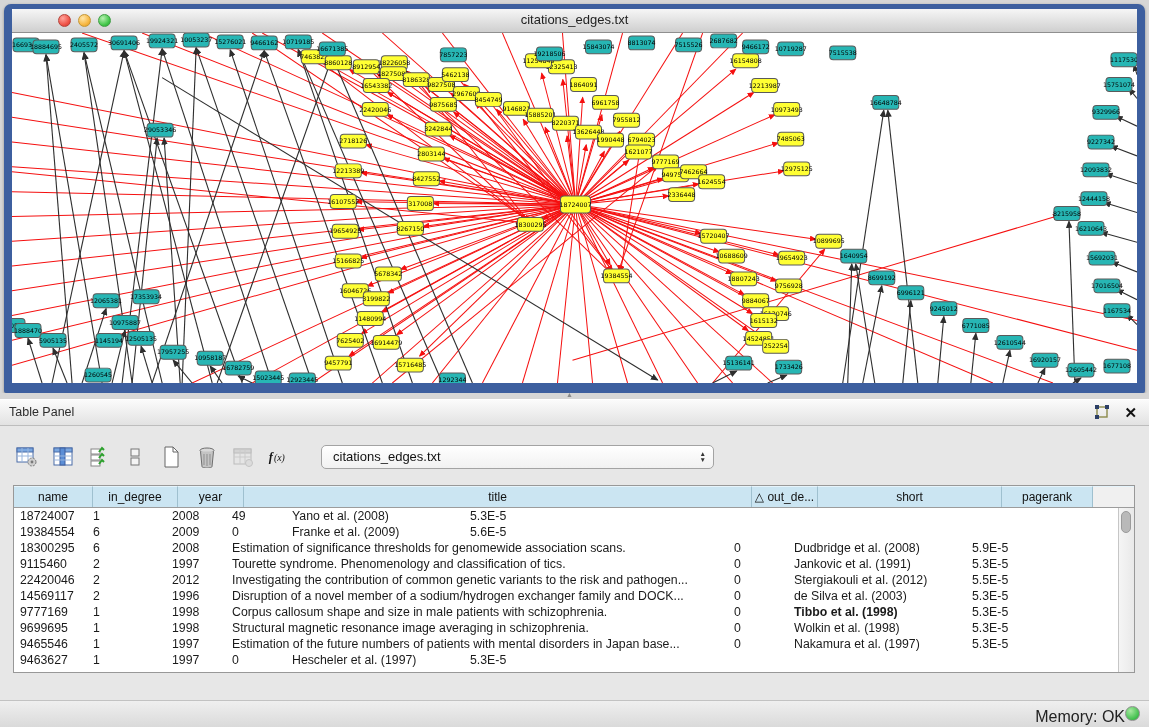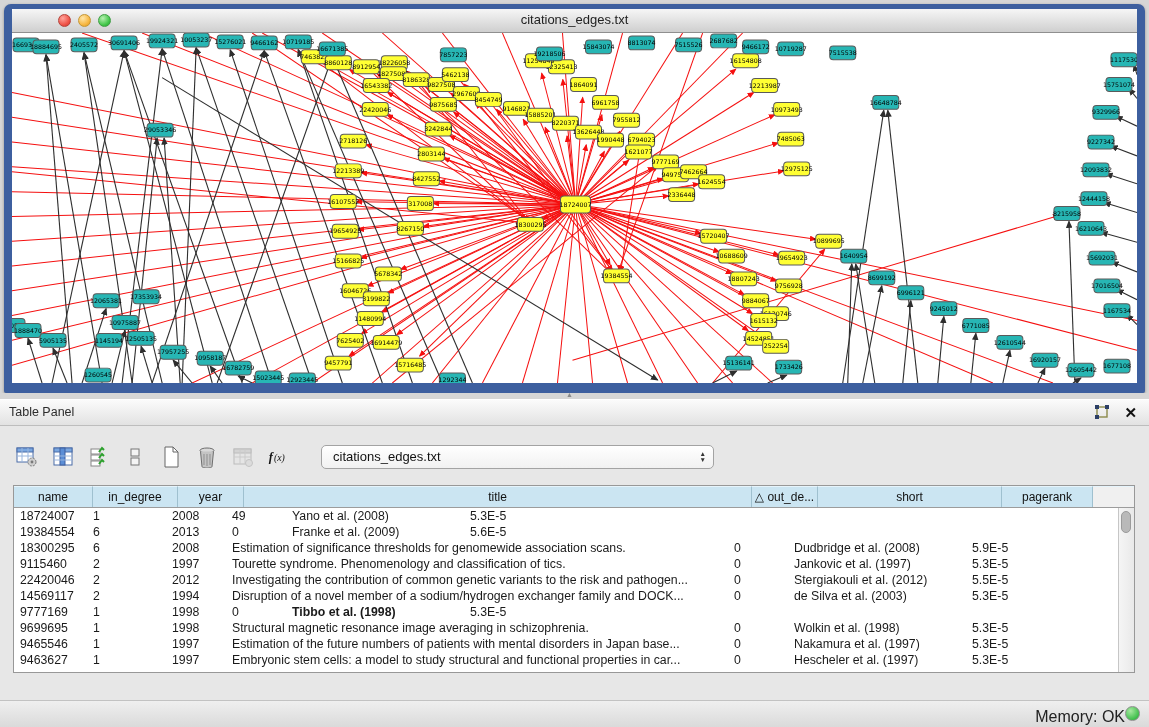--- a/index.html
+++ b/index.html
@@ -914,65 +914,66 @@
           <div class="td" style="width: 73px;">18724007</div>
           <div class="td" style="width: 79px;">1</div>
           <div class="td" style="width: 60px;">2008</div>
           <div class="td" style="width: 60px;">49</div>
           <div class="td" style="width: 178px;">Yano et al. (2008)</div>
           <div class="td" style="width: 85px;">5.3E-5</div>
         </div>
         <div class="trow">
           <div class="td" style="width: 73px;">19384554</div>
           <div class="td" style="width: 79px;">6</div>
-          <div class="td" style="width: 60px;">2013</div>
+          <div class="td" style="width: 60px;">2009</div>
           <div class="td" style="width: 60px;">0</div>
           <div class="td" style="width: 178px;">Franke et al. (2009)</div>
           <div class="td" style="width: 85px;">5.6E-5</div>
         </div>
         <div class="trow">
           <div class="td" style="width: 73px;">18300295</div>
           <div class="td" style="width: 79px;">6</div>
           <div class="td" style="width: 60px;">2008</div>
           <div class="td" style="width: 502px;">Estimation of significance thresholds for genomewide association scans.</div>
           <div class="td" style="width: 60px;">0</div>
           <div class="td" style="width: 178px;">Dudbridge et al. (2008)</div>
           <div class="td" style="width: 85px;">5.9E-5</div>
         </div>
         <div class="trow">
           <div class="td" style="width: 73px;">9115460</div>
           <div class="td" style="width: 79px;">2</div>
           <div class="td" style="width: 60px;">1997</div>
           <div class="td" style="width: 502px;">Tourette syndrome. Phenomenology and classification of tics.</div>
           <div class="td" style="width: 60px;">0</div>
-          <div class="td" style="width: 178px;">Jankovic et al. (1997)</div>
+          <div class="td" style="width: 178px;">Jankovic et al. (1991)</div>
           <div class="td" style="width: 85px;">5.3E-5</div>
         </div>
         <div class="trow">
           <div class="td" style="width: 73px;">22420046</div>
           <div class="td" style="width: 79px;">2</div>
           <div class="td" style="width: 60px;">2012</div>
           <div class="td" style="width: 502px;">Investigating the contribution of common genetic variants to the risk and pathogen...</div>
           <div class="td" style="width: 60px;">0</div>
           <div class="td" style="width: 178px;">Stergiakouli et al. (2012)</div>
           <div class="td" style="width: 85px;">5.5E-5</div>
         </div>
         <div class="trow">
           <div class="td" style="width: 73px;">14569117</div>
           <div class="td" style="width: 79px;">2</div>
-          <div class="td" style="width: 60px;">1994</div>
+          <div class="td" style="width: 60px;">1996</div>
           <div class="td" style="width: 502px;">Disruption of a novel member of a sodium/hydrogen exchanger family and DOCK...</div>
           <div class="td" style="width: 60px;">0</div>
           <div class="td" style="width: 178px;">de Silva et al. (2003)</div>
           <div class="td" style="width: 85px;">5.3E-5</div>
         </div>
         <div class="trow">
           <div class="td" style="width: 73px;">9777169</div>
           <div class="td" style="width: 79px;">1</div>
           <div class="td" style="width: 60px;">1998</div>
+          <div class="td" style="width: 502px;">Corpus callosum shape and size in male patients with schizophrenia.</div>
           <div class="td" style="width: 60px;">0</div>
           <div class="td" style="width: 178px; font-weight: bold;">Tibbo et al. (1998)</div>
           <div class="td" style="width: 85px;">5.3E-5</div>
         </div>
         <div class="trow">
           <div class="td" style="width: 73px;">9699695</div>
           <div class="td" style="width: 79px;">1</div>
           <div class="td" style="width: 60px;">1998</div>
           <div class="td" style="width: 502px;">Structural magnetic resonance image averaging in schizophrenia.</div>
           <div class="td" style="width: 60px;">0</div>
@@ -985,21 +986,20 @@
           <div class="td" style="width: 60px;">1997</div>
           <div class="td" style="width: 502px;">Estimation of the future numbers of patients with mental disorders in Japan base...</div>
           <div class="td" style="width: 60px;">0</div>
           <div class="td" style="width: 178px;">Nakamura et al. (1997)</div>
           <div class="td" style="width: 85px;">5.3E-5</div>
         </div>
         <div class="trow">
           <div class="td" style="width: 73px;">9463627</div>
           <div class="td" style="width: 79px;">1</div>
           <div class="td" style="width: 60px;">1997</div>
-          <div class="td" style="width: 502px;">Embryonic stem cells: a model to study structural and functional properties in car...</div>
           <div class="td" style="width: 60px;">0</div>
           <div class="td" style="width: 178px;">Hescheler et al. (1997)</div>
           <div class="td" style="width: 85px;">5.3E-5</div>
         </div>
       </div>
     <div class="vscroll">
       <div class="vthumb"></div>
     </div>
   </div>
 

